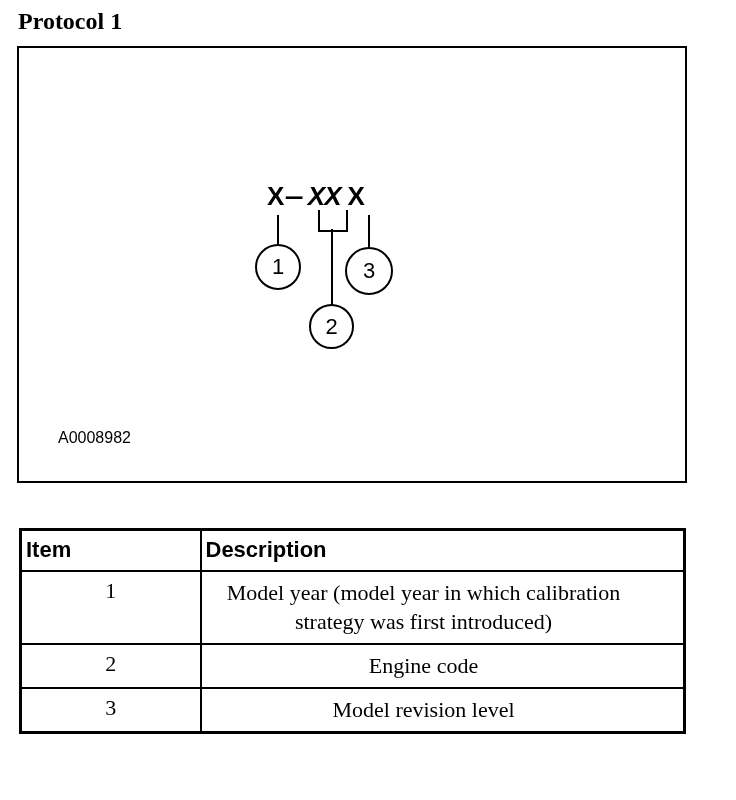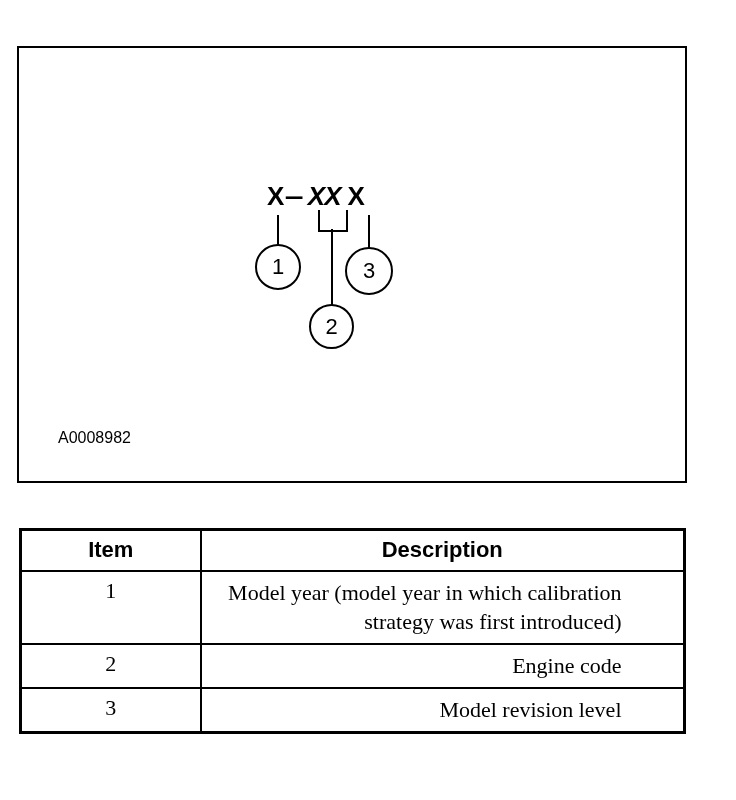--- a/index.html
+++ b/index.html
@@ -113,46 +113,47 @@
     vertical-align: top;
     color: #000000;
   }
   table.item-table {
     border: 3px solid #000000;
   }
   table.item-table th {
     font-family: "Liberation Sans", sans-serif;
     font-weight: bold;
     font-size: 22px;
+    text-align: left;
+    padding: 6px 4px 7px 4px;
+  }
+  table.item-table td.cell-item {
+    font-family: "Liberation Serif", serif;
+    font-size: 22px;
     text-align: center;
     padding: 6px 4px 7px 4px;
   }
-  table.item-table td.cell-item {
+  table.item-table td.cell-desc {
     font-family: "Liberation Serif", serif;
     font-size: 22px;
     text-align: center;
-    padding: 6px 4px 7px 4px;
-  }
-  table.item-table td.cell-desc {
-    font-family: "Liberation Serif", serif;
-    font-size: 22px;
-    text-align: right;
-    padding: 6px 8px 7px 0;
+    padding: 6px 8px 7px 12px;
     line-height: 29px;
   }
   table.item-table td.cell-desc .desc-text {
     display: block;
     max-width: 420px;
   }
 </style>
 </head>
 <body>
 
 <div class="page">
 
+  <div class="doc-title">Protocol 1</div>
 
   <div class="figure-frame">
 
     <div class="code-row">
       <span class="seg seg-first">X</span><span class="seg seg-dash">–</span><span class="seg seg-mid">XX</span><span class="seg seg-last">X</span>
     </div>
 
     <div class="vline vline-1"></div>
     <div class="bracket"></div>
     <div class="vline vline-2"></div>

